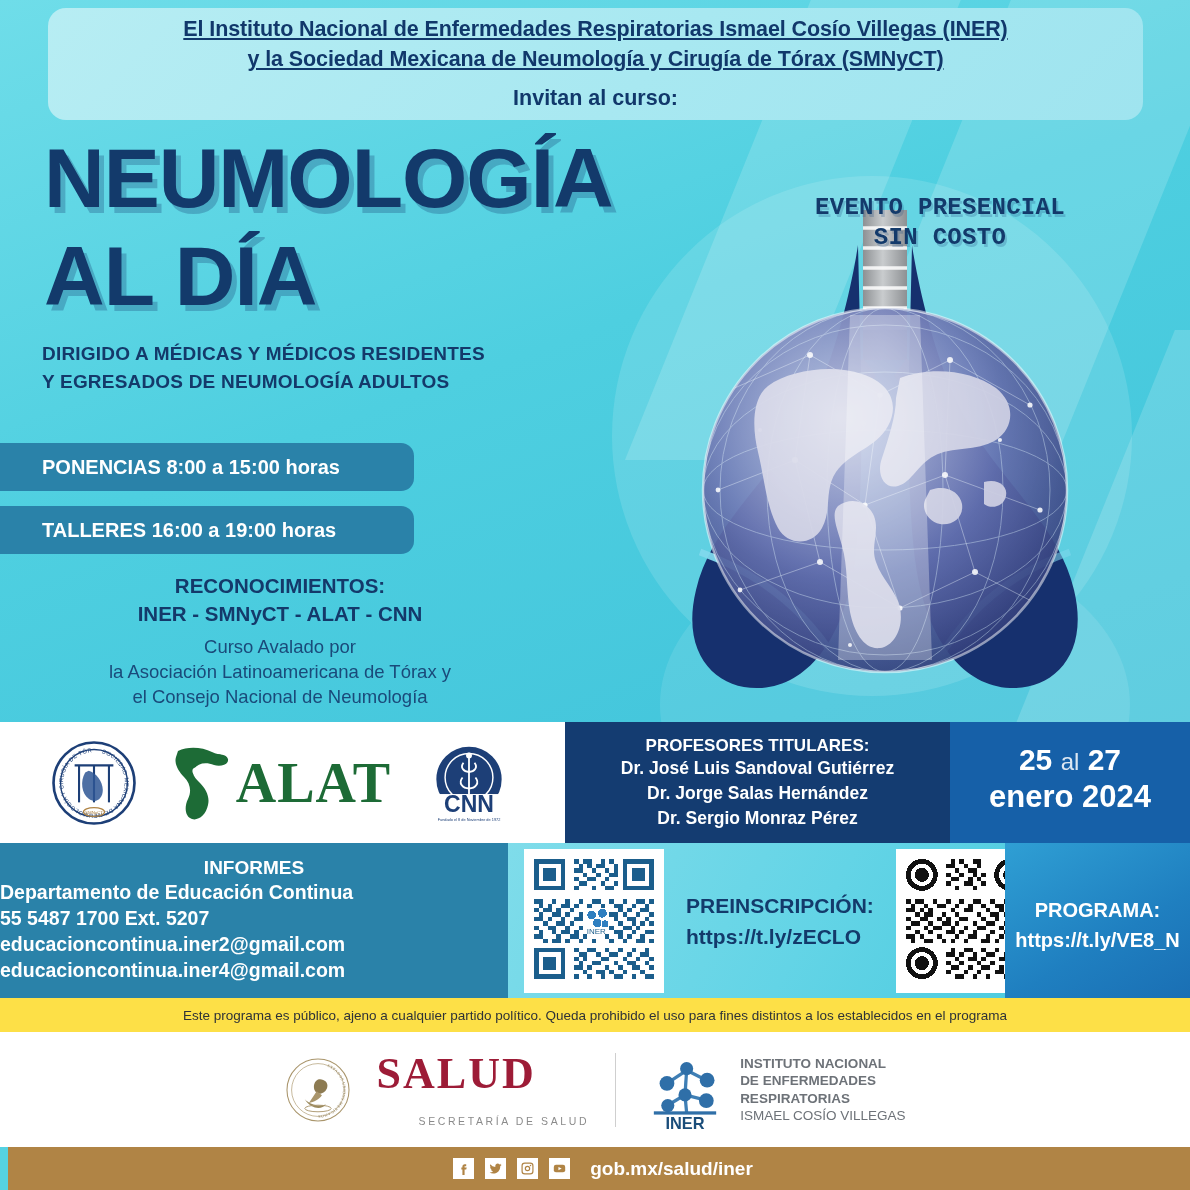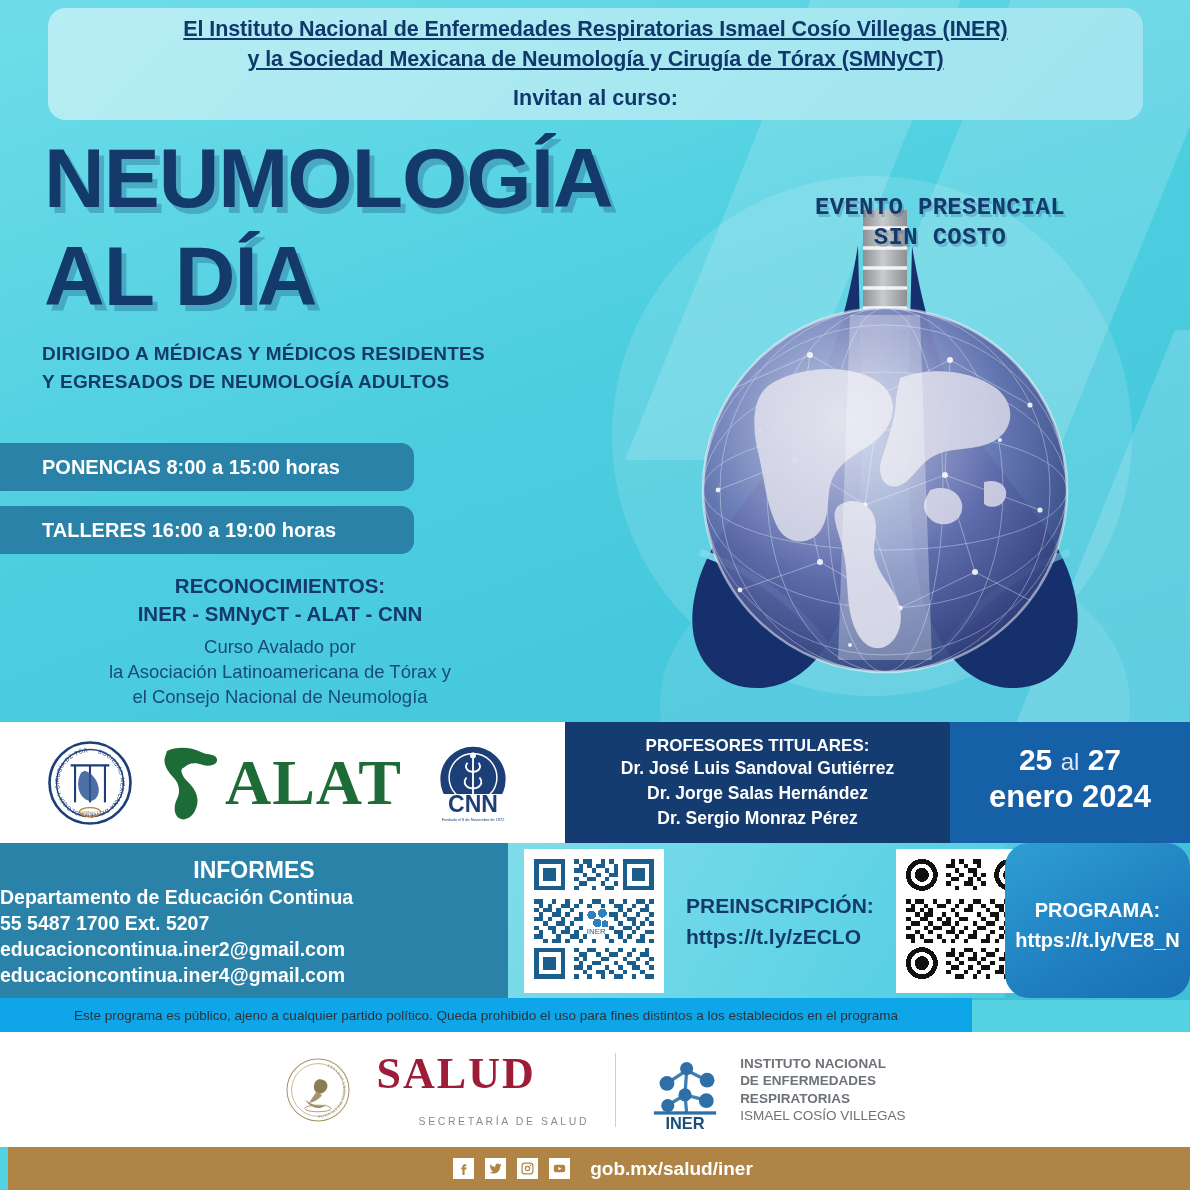--- a/index.html
+++ b/index.html
@@ -59,30 +59,30 @@
   .prof-name{color:#fff;font-weight:bold;font-size:17.5px;text-align:center;line-height:25px;}
   .date-l1{color:#fff;font-weight:bold;font-size:30px;text-align:center;margin-top:21px;}
   .date-l1 .al{font-weight:normal;font-size:24px;opacity:.85;}
   .date-l2{color:#fff;font-weight:bold;font-size:31px;text-align:center;margin-top:2px;}
 
   
   .informes-band{position:absolute;left:0;top:843px;width:508px;height:155px;background:#2a82a9;}
   .qr-band{position:absolute;left:508px;top:843px;width:497px;height:155px;
     background:linear-gradient(120deg,#7fdcea 0%,#63d4e6 60%,#4fccE0 100%);}
   .prog-band{position:absolute;left:1005px;top:843px;width:185px;height:155px;
-    background:linear-gradient(150deg,#2f9fd4 0%,#1f7fc0 60%,#1a6fb4 100%);border-radius:24px;}
-  .informes-title{color:#fff;font-weight:bold;font-size:23px;text-align:center;margin-top:14px;}
+    background:linear-gradient(150deg,#2f9fd4 0%,#1f7fc0 60%,#1a6fb4 100%);}
+  .informes-title{color:#fff;font-weight:bold;font-size:19px;text-align:center;margin-top:14px;}
   .informes-line{color:#fff;font-weight:bold;font-size:19.5px;text-align:left;line-height:26px;}
   .qr-label{color:#133a6b;font-weight:bold;font-size:21px;line-height:31px;}
   .prog-label{color:#ffffff;font-weight:bold;font-size:20px;line-height:30px;text-align:center;}
 
   .qrbox{background:#fff;padding:6px;}
 
   
-  .disclaimer{position:absolute;left:0;top:998px;width:972px;height:34px;background:#0ea5e9;
+  .disclaimer{position:absolute;left:0;top:998px;width:1190px;height:34px;background:#fde047;
     display:flex;align-items:center;justify-content:center;}
   .disclaimer span{color:#2e3237;font-size:13.5px;}
 
   
   .footer{position:absolute;left:0;top:1032px;width:1190px;height:115px;background:#ffffff;}
   .salud-word{color:#9d1c37;font-family:"Liberation Serif",serif;font-weight:bold;
     font-size:44px;letter-spacing:2px;line-height:44px;}
   .salud-sub{color:#8b8b8b;font-size:10.5px;letter-spacing:2.6px;margin-top:19px;padding-left:42px;}
   .iner-t1{color:#6d7278;font-weight:bold;font-size:13.5px;line-height:17.5px;}
   .iner-t2{color:#6d7278;font-size:13.5px;line-height:17.5px;}
@@ -277,21 +277,21 @@
 
       <div style="display:flex;align-items:center;gap:4px;">
         <svg width="62" height="84" viewBox="0 0 62 84">
           <path d="M8 10 C18 5 32 6 42 11 C50 15 56 12 58 18 C59 24 50 26 44 24
                    C36 21 28 22 24 28 C21 33 26 38 30 42 C36 48 40 56 38 64
                    C36 74 28 80 22 78 C15 76 14 66 18 58 C22 50 20 42 14 36
                    C8 30 4 22 6 16 Z" fill="#1d6b36"></path>
           <path d="M44 14 C49 12 54 14 55 18 C56 22 51 24 47 22 Z" fill="#1d6b36"></path>
           <circle cx="26" cy="30" r="3.6" fill="#ffffff"></circle>
         </svg>
-        <span class="" style="color:#1d6b36;font-family:'Liberation Serif',serif;font-weight:bold;font-size:64px;letter-spacing:1px;">ALAT</span>
+        <span class="" style="color:#1d6b36;font-family:'Liberation Serif',serif;font-weight:bold;font-size:56px;letter-spacing:1px;">ALAT</span>
       </div>
 
       <svg width="92" height="92" viewBox="0 0 100 100">
         <circle cx="50" cy="46" r="34" fill="#1d3f77"></circle>
         <circle cx="50" cy="46" r="34" fill="none" stroke="#1d3f77" stroke-width="3"></circle>
         <circle cx="50" cy="44" r="26" fill="none" stroke="#ffffff" stroke-width="1.6"></circle>
         <g stroke="#ffffff" stroke-width="2" fill="none">
           <line x1="50" y1="22" x2="50" y2="62"></line>
           <path d="M44 28 C40 33 44 38 50 38 C56 38 60 33 56 28"></path>
           <path d="M43 44 C38 50 43 56 50 56 C57 56 62 50 57 44"></path>

